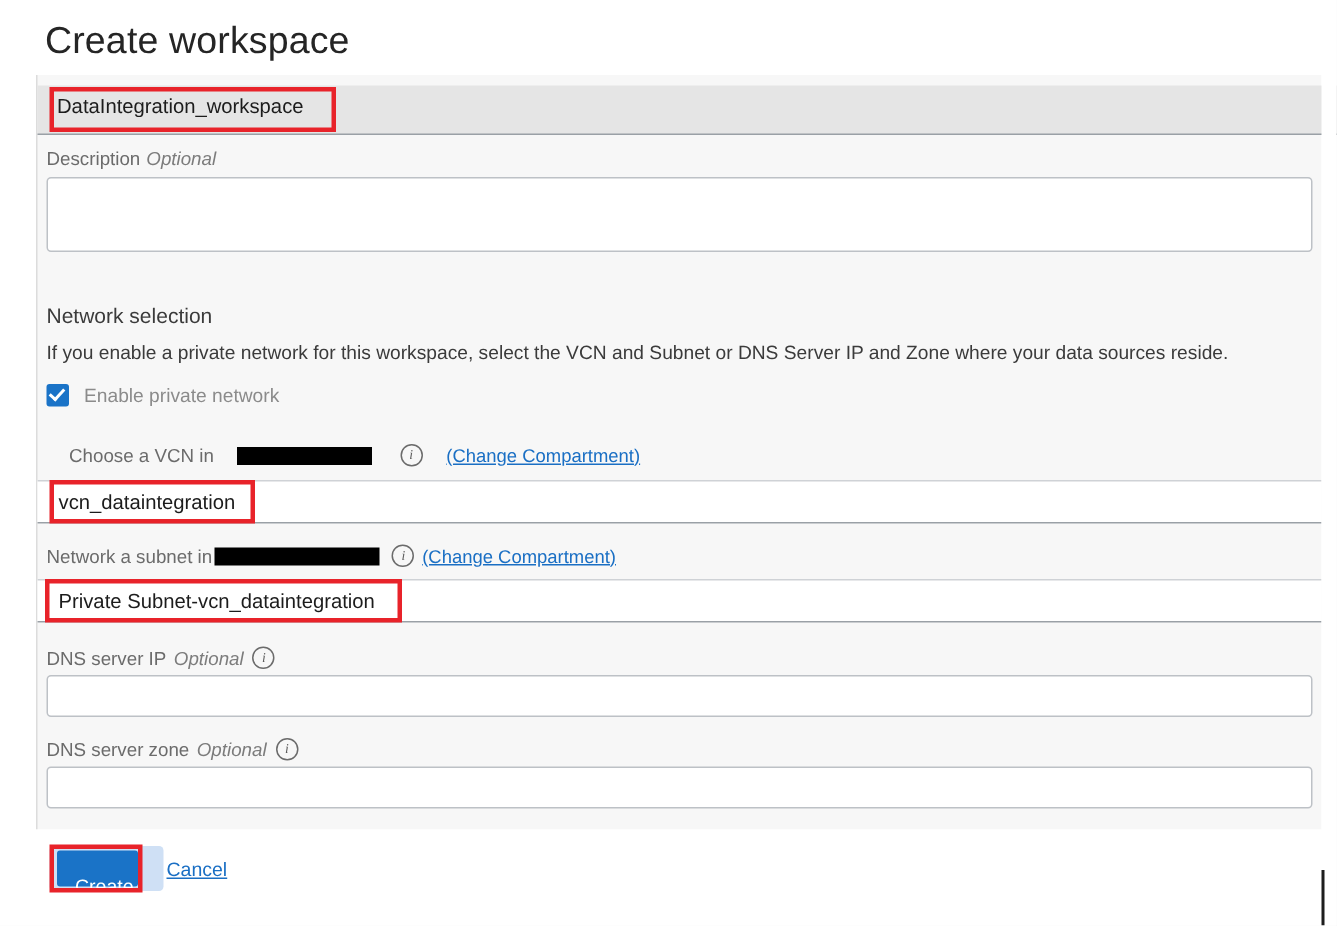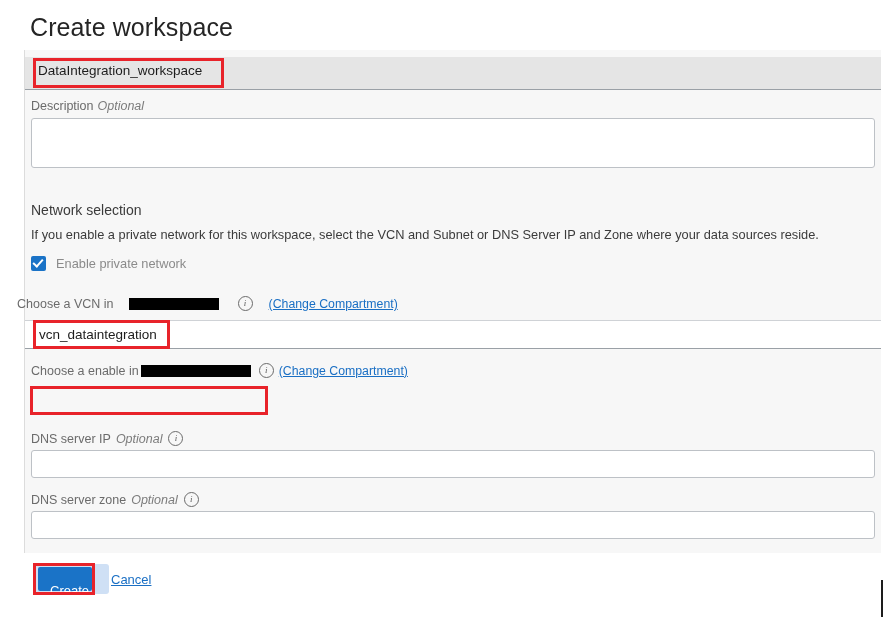--- a/index.html
+++ b/index.html
@@ -330,35 +330,38 @@
   <textarea id="desc-input" placeholder="" style=""></textarea>
 
   <div id="network-heading">Network selection</div>
   <div id="network-desc">If you enable a private network for this workspace, select the VCN and Subnet or DNS Server IP and Zone where your data sources reside.</div>
 
   <div id="enable-private-row">
     <div id="enable-private-box"></div>
     <div id="enable-private-label">Enable private network</div>
   </div>
 
-  <div class="field-label" style="left:17px; top:296px;gap:11px;">
+  <div class="field-label" style="left:46px; top:296px;gap:11px;">
     <span>Choose a VCN in</span>
     <span class="redact" style="width:90px;"></span>
     <span class="info-icon">i</span>
     <span class="change-compartment">(Change Compartment)</span>
   </div>
   <div class="select-row" style="top:320px;">
     <div class="select-value">vcn_dataintegration</div>
   </div>
 
   <div class="field-label" style="left:31px; top:363px;">
-    <span>Choose a enable in</span>
+    <span>Network a subnet in</span>
     <span class="redact" style="width:110px; margin-left:2px;"></span>
     <span class="info-icon">i</span>
     <span class="change-compartment">(Change Compartment)</span>
+  </div>
+  <div class="select-row" style="top:386px;">
+    <div class="select-value">Private Subnet-vcn_dataintegration</div>
   </div>
 
   <div class="field-label" style="left:31px; top:431px;">
     <span>DNS server IP</span>
       <span class="opt">Optional</span>
     <span class="info-icon">i</span>
   </div>
   <input class="plain-input" style="top: 450px;" type="text" value="">
 
   <div class="field-label" style="left:31px; top:492px;">

